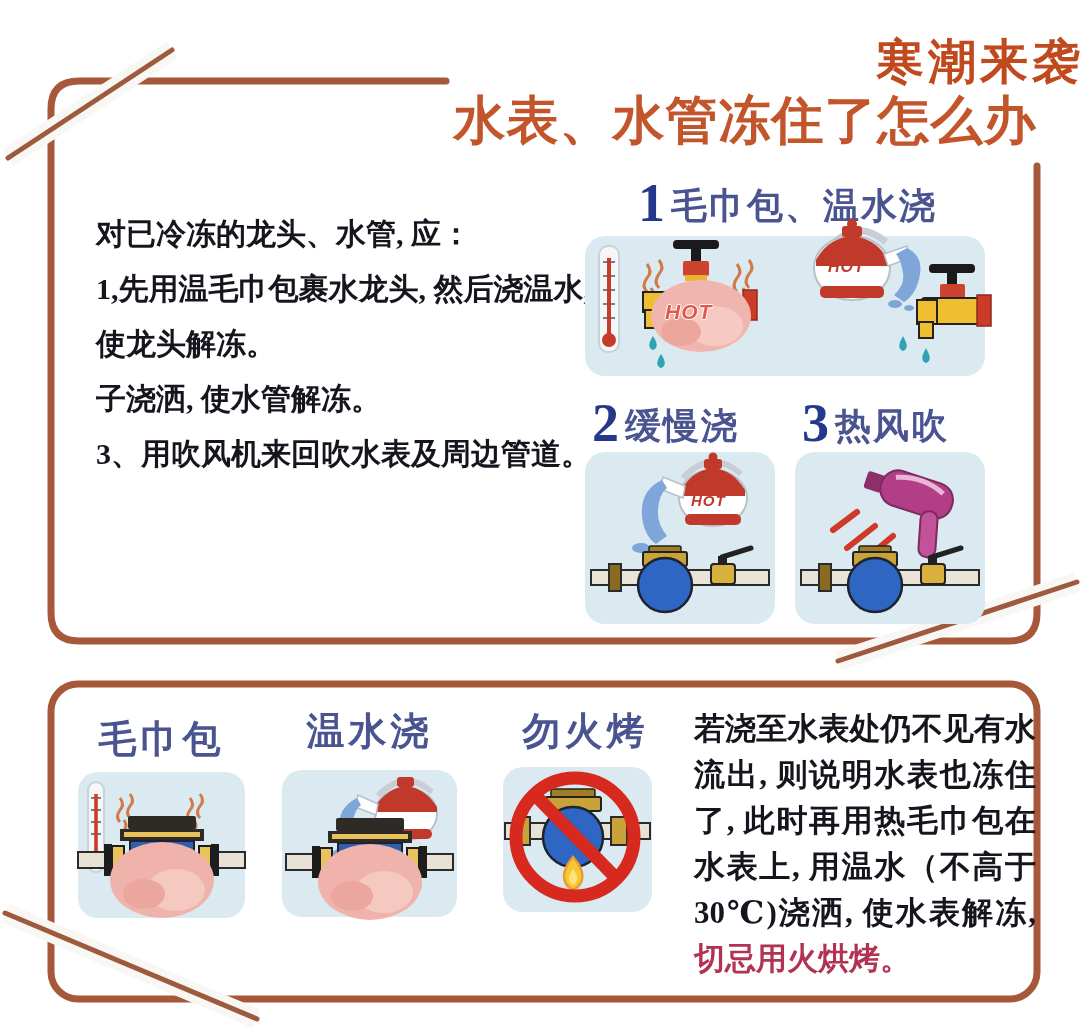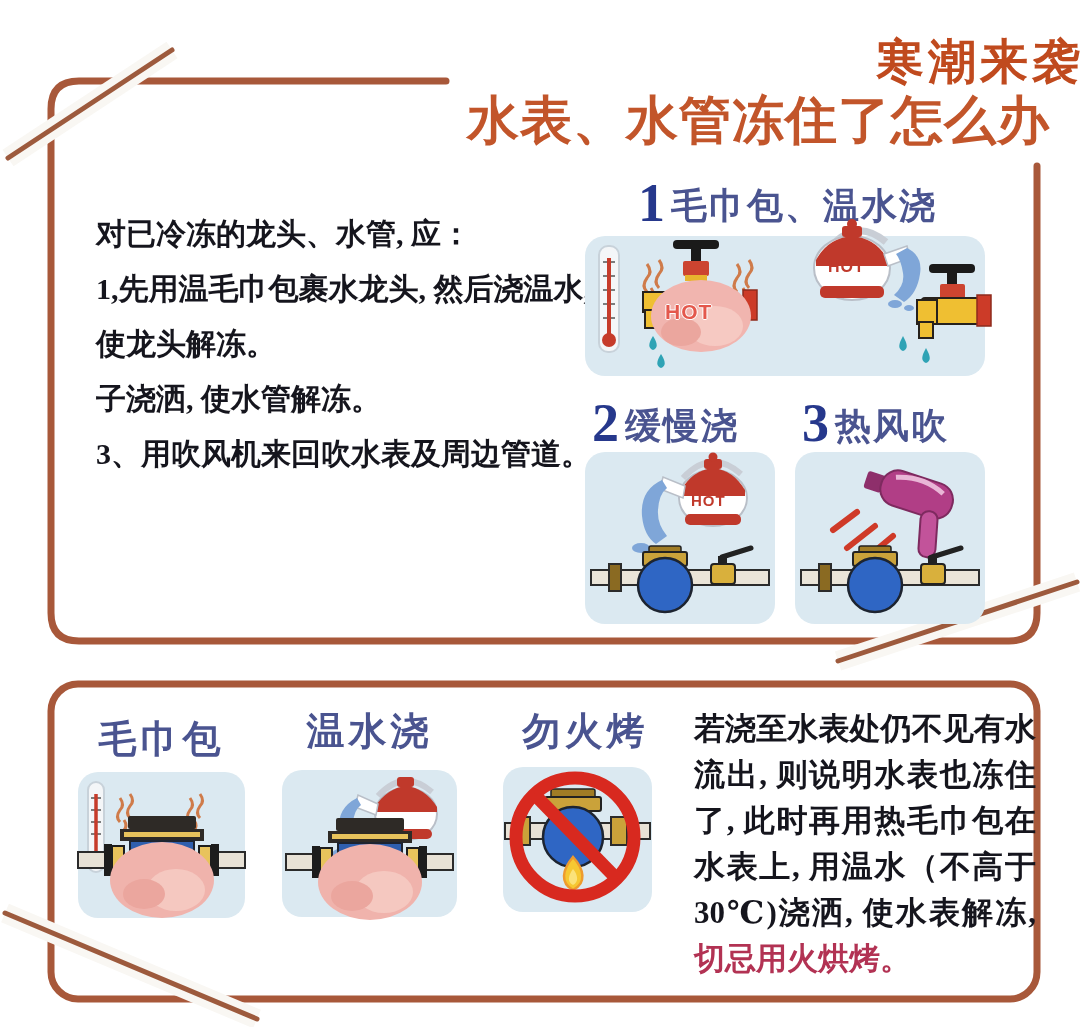--- a/index.html
+++ b/index.html
@@ -3,21 +3,21 @@
 <meta charset="utf-8">
 <style>
   html,body{margin:0;padding:0;background:#e8e8e8;}
   .poster{position:relative;width:1080px;height:1027px;background:#ffffff;overflow:hidden;
           font-family:"Liberation Sans","DejaVu Sans",sans-serif;padding-left:20px;}
   .abs{position:absolute;}
   svg{display:block;}
   
   .badge{position:absolute;right:16px;top:30px;font-size:48px;font-weight:900;color:#c04a1e;
          letter-spacing:4px;white-space:nowrap;}
-  .main-title{position:absolute;left:440px;top:86px;width:610px;text-align:right;font-size:52px;
+  .main-title{position:absolute;left:440px;top:86px;width:610px;text-align:center;font-size:52px;
               font-weight:900;color:#c2552a;letter-spacing:1px;white-space:nowrap;}
   
   .intro{position:absolute;left:96px;top:206px;width:486px;
          font-family:"Liberation Serif","DejaVu Serif",serif;font-weight:700;
          font-size:30px;color:#15151d;}
   .intro .iline{height:55px;line-height:55px;white-space:nowrap;}
   
   .step-head{position:absolute;display:flex;align-items:flex-start;gap:6px;}
   .step-num{font-family:"Liberation Serif","DejaVu Serif",serif;font-size:54px;line-height:1;
             font-weight:700;color:#26388c;}
@@ -40,21 +40,21 @@
           text-align:center;letter-spacing:4px;white-space:nowrap;}
   #bl0{left:78px;width:167px;margin-top:8px;}
   #bl1{left:282px;width:175px;}
   #bl2{left:498px;width:175px;}
   .note{position:absolute;left:694px;top:706px;width:342px;
         font-family:"Liberation Serif","DejaVu Serif",serif;font-weight:700;
         font-size:31px;line-height:46px;color:#15151d;text-align:justify;}
   .note .warn{color:#b23253;}
   
   .hot{position:absolute;font-weight:800;letter-spacing:1px;
-       font-family:"Liberation Sans","DejaVu Sans",sans-serif;}
+       font-family:"Liberation Sans","DejaVu Sans",sans-serif;font-style:italic;}
   .hot-towel{left:80px;top:64px;font-size:21px;color:#e4584c;
              text-shadow:-1px 0 #fff,1px 0 #fff,0 -1px #fff,0 1px #fff;}
   .hot-kettle1{left:243px;top:22px;font-size:16px;color:#c0392b;}
   .hot-kettle2{left:106px;top:40px;font-size:15px;color:#c0392b;}
 </style>
 </head>
 <body>
 
 <div class="poster">
 

